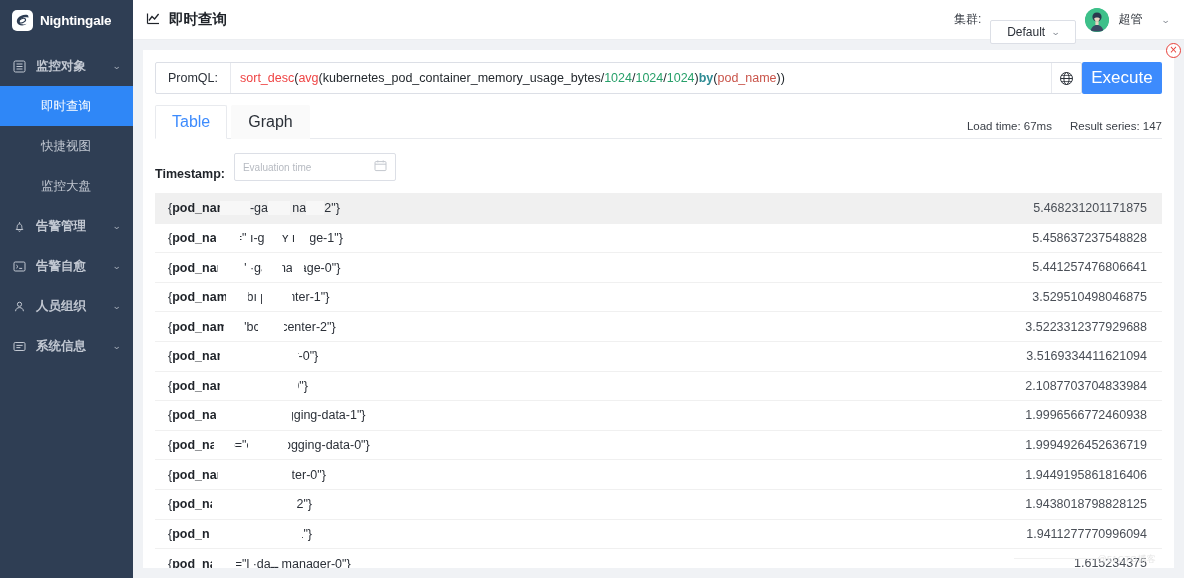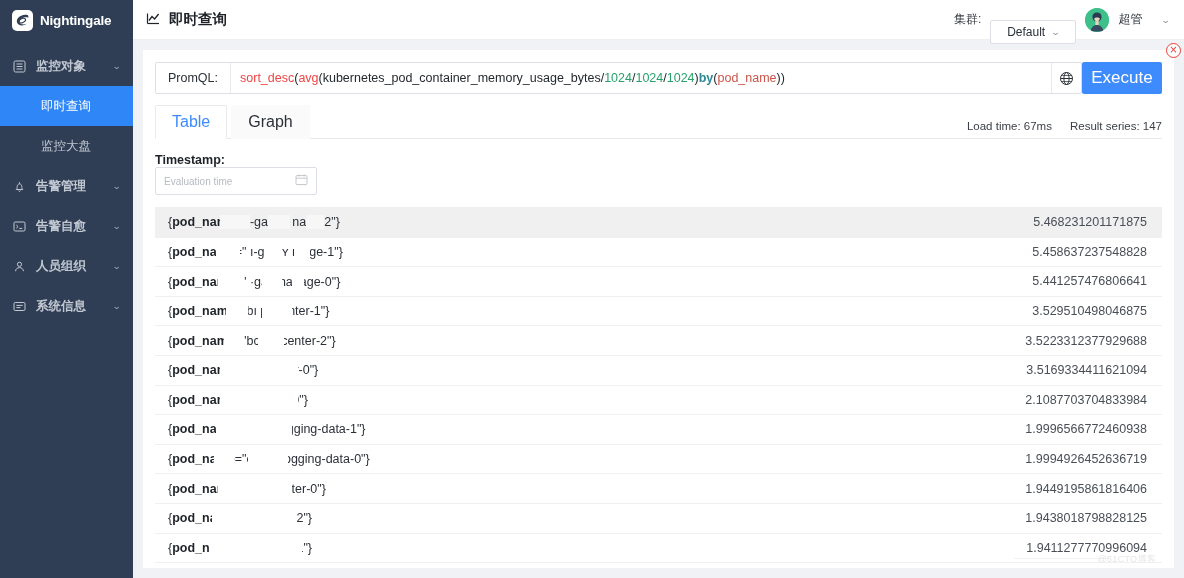--- a/index.html
+++ b/index.html
@@ -155,23 +155,22 @@
   .tabs-meta {
     margin-left: auto; display: flex; gap: 18px;
     font-size: 11.5px; color: #3a3f47; padding-bottom: 6px;
   }
   .tabs-underline {
     margin: 0 12px; border-bottom: 1px solid #e8eaee;
   }
 
   
   .ts-row {
-    display: flex; align-items: flex-start; 
+    display: flex; align-items: flex-end; gap: 9px;
     padding: 14px 12px 12px 12px;
-    flex-direction: column;
   }
   .ts-label { font-size: 12.5px; color: #1f2329; font-weight: bold; }
   .ts-input {
     width: 162px; height: 28px; border: 1px solid #dcdfe6;
     border-radius: 2px; display: flex; align-items: center;
     padding: 0 8px; cursor: text;
   }
   .ts-input .ph { flex: 1; font-size: 10px; color: #b6bac1; }
 
   
@@ -237,20 +236,23 @@
               <line x1="3.5" y1="9" x2="9.5" y2="9" stroke="#c2c8d2" stroke-width="1"></line>
             </svg>
         </span>
         <span class="lbl">监控对象</span>
         <span class="chev">⌄</span>
       </div>
 
 
       <div class="sub-item active">
         <span>即时查询</span>
+      </div>
+      <div class="sub-item">
+        <span>快捷视图</span>
       </div>
       <div class="sub-item">
         <span>监控大盘</span>
       </div>
 
       <div class="nav-item">
         <span class="ico">
           <svg width="13" height="13" viewBox="0 0 13 13">
               <path d="M3.2 9.5h6.6c-.9-.7-1-1.6-1-2.8 0-1.6-1-2.8-2.3-2.8S4.2 5.1 4.2 6.7c0 1.2-.1 2.1-1 2.8z" fill="none" stroke="#c2c8d2" stroke-width="1"></path>
               <line x1="6.5" y1="2.2" x2="6.5" y2="3.6" stroke="#c2c8d2" stroke-width="1"></line>

